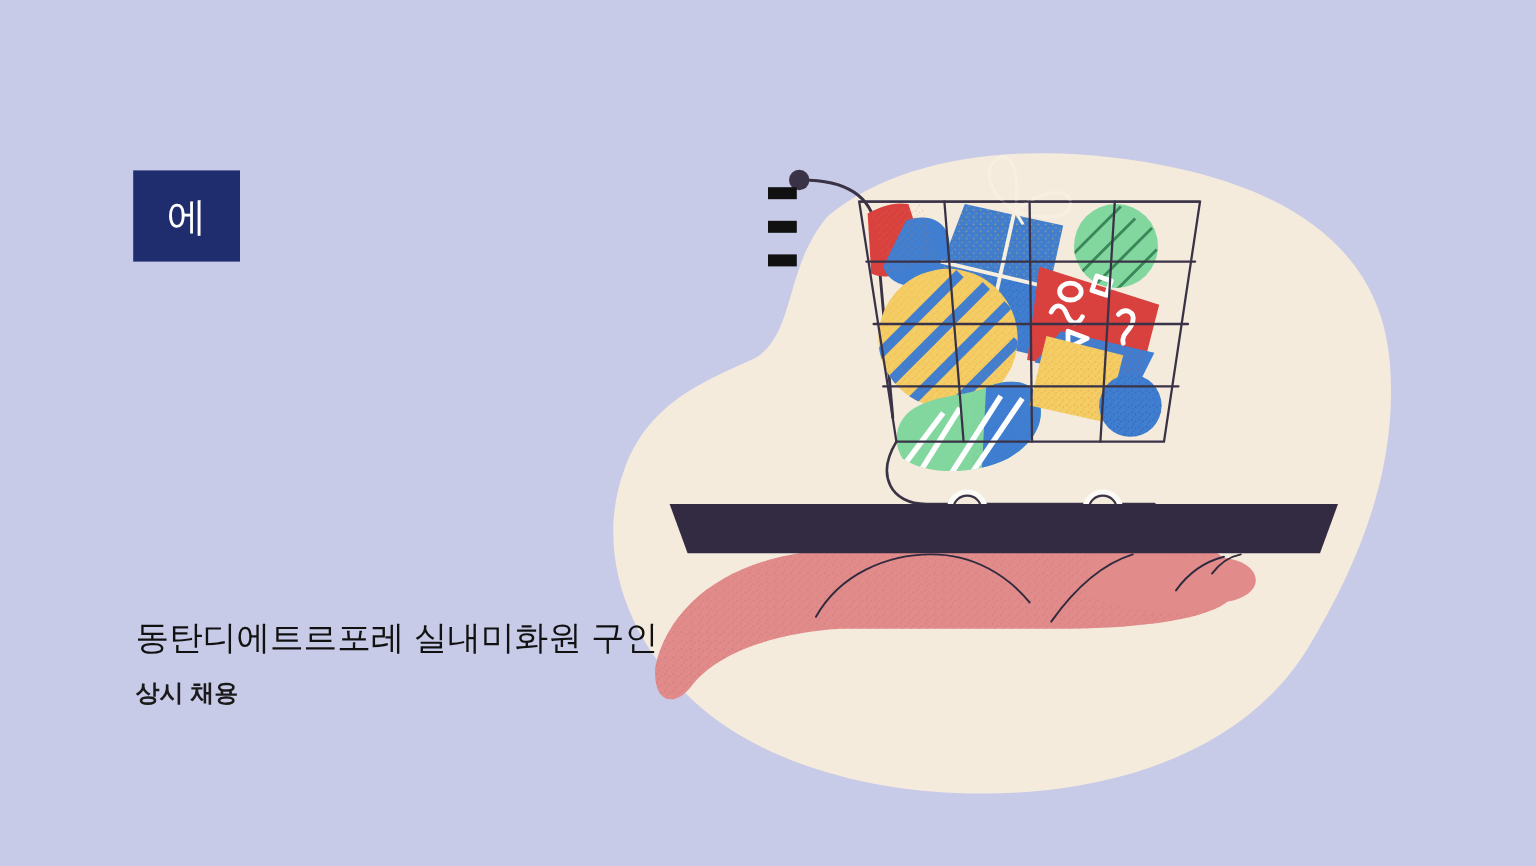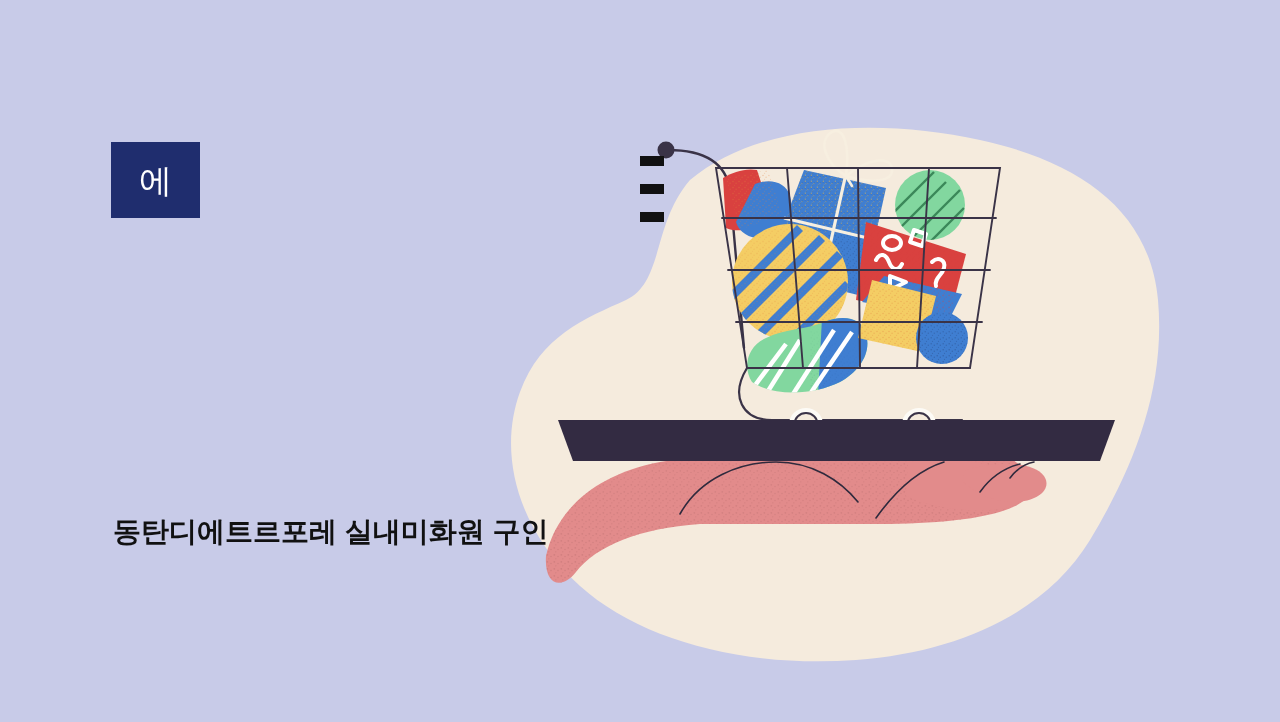--- a/index.html
+++ b/index.html
@@ -66,21 +66,21 @@
 
   
   #job-block {
     position: absolute;
     left: 113px;
     top: 513px;
     z-index: 5;
   }
   #job-title {
     font-size: 28px;
-    font-weight: 700;
+    font-weight: 400;
     color: #111111;
     line-height: 1.35;
     white-space: nowrap;
     margin: 0;
     text-align: right;
   }
   #job-subtitle {
     font-size: 20px;
     font-weight: 700;
     color: #1a1a1a;
@@ -389,15 +389,16 @@
       <rect x="640" y="212" width="24" height="10" rx="0"></rect>
     </g>
   </svg>
 
   <div id="company-header">
     <div id="company-logo">에</div>
   </div>
 
   <div id="job-block">
     <h1 id="job-title">동탄디에트르포레 실내미화원 구인</h1>
+    <div id="job-subtitle">상시 채용</div>
   </div>
 
 </div>
 
 </body></html>

